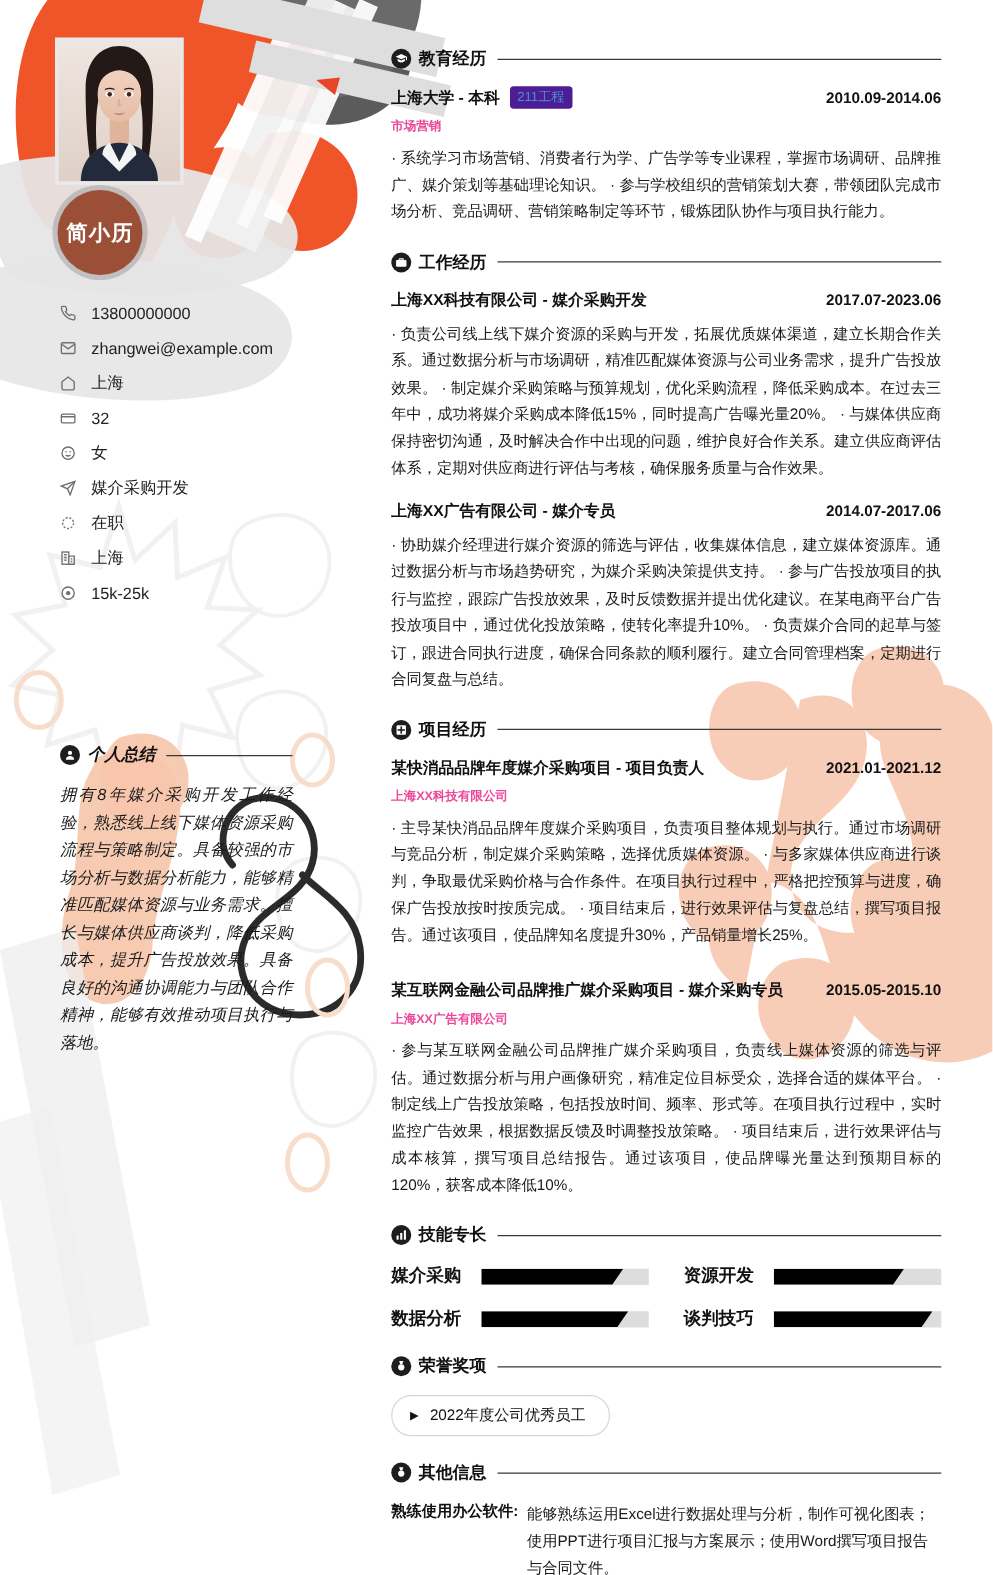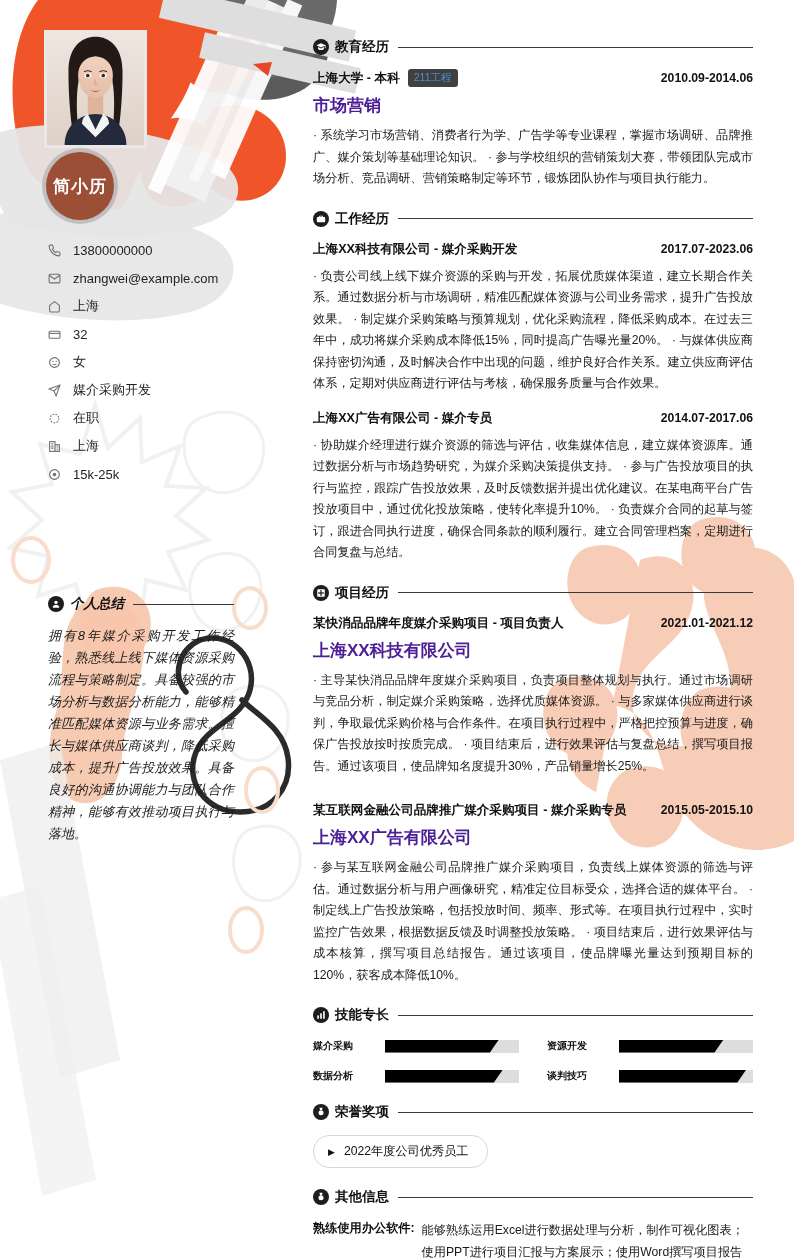--- a/index.html
+++ b/index.html
@@ -93,38 +93,38 @@
   .entry { margin-top: 13px; }
   .entry-row {
     display: flex; align-items: baseline; justify-content: space-between;
   }
   .entry-title {
     font-size: 12.6px; font-weight: bold; color: #111;
     display: flex; align-items: center; gap: 8px;
   }
   .tag-211 {
     font-size: 10.5px; font-weight: normal;
-    color: #4b8fd4; background: #404040;
+    color: #4b8fd4; background: #4c1d95;
     padding: 2px 6px; border-radius: 3px;
   }
   .entry-date { font-size: 12.2px; font-weight: bold; color: #111; white-space: nowrap; }
-  .entry-sub { font-size: 17px; font-weight: bold; color: #4c1d95; margin-top: 7px; }
+  .entry-sub { font-size: 10px; font-weight: bold; color: #ec4899; margin-top: 7px; }
   .entry-desc {
     font-size: 12.2px; line-height: 21.5px; color: #1a1a1a;
     margin-top: 8px; text-align: justify;
   }
 
   
   .skills-grid {
     display: grid; grid-template-columns: 1fr 1fr;
     column-gap: 28px; row-gap: 16px;
     margin-top: 15px;
   }
   .skill { display: flex; align-items: center; gap: 10px; }
-  .skill-name { font-size: 10px; font-weight: bold; color: #111; white-space: nowrap; width: 62px; }
+  .skill-name { font-size: 14px; font-weight: bold; color: #111; white-space: nowrap; width: 62px; }
   .skill-track {
     flex: 1; height: 13px; background: #dddddd; position: relative; overflow: hidden;
   }
   .skill-fill {
     position: absolute; left: 0; top: 0; height: 100%;
     background: #000;
     clip-path: polygon(0 0, 100% 0, calc(100% - 9px) 100%, 0 100%);
   }
 
   

